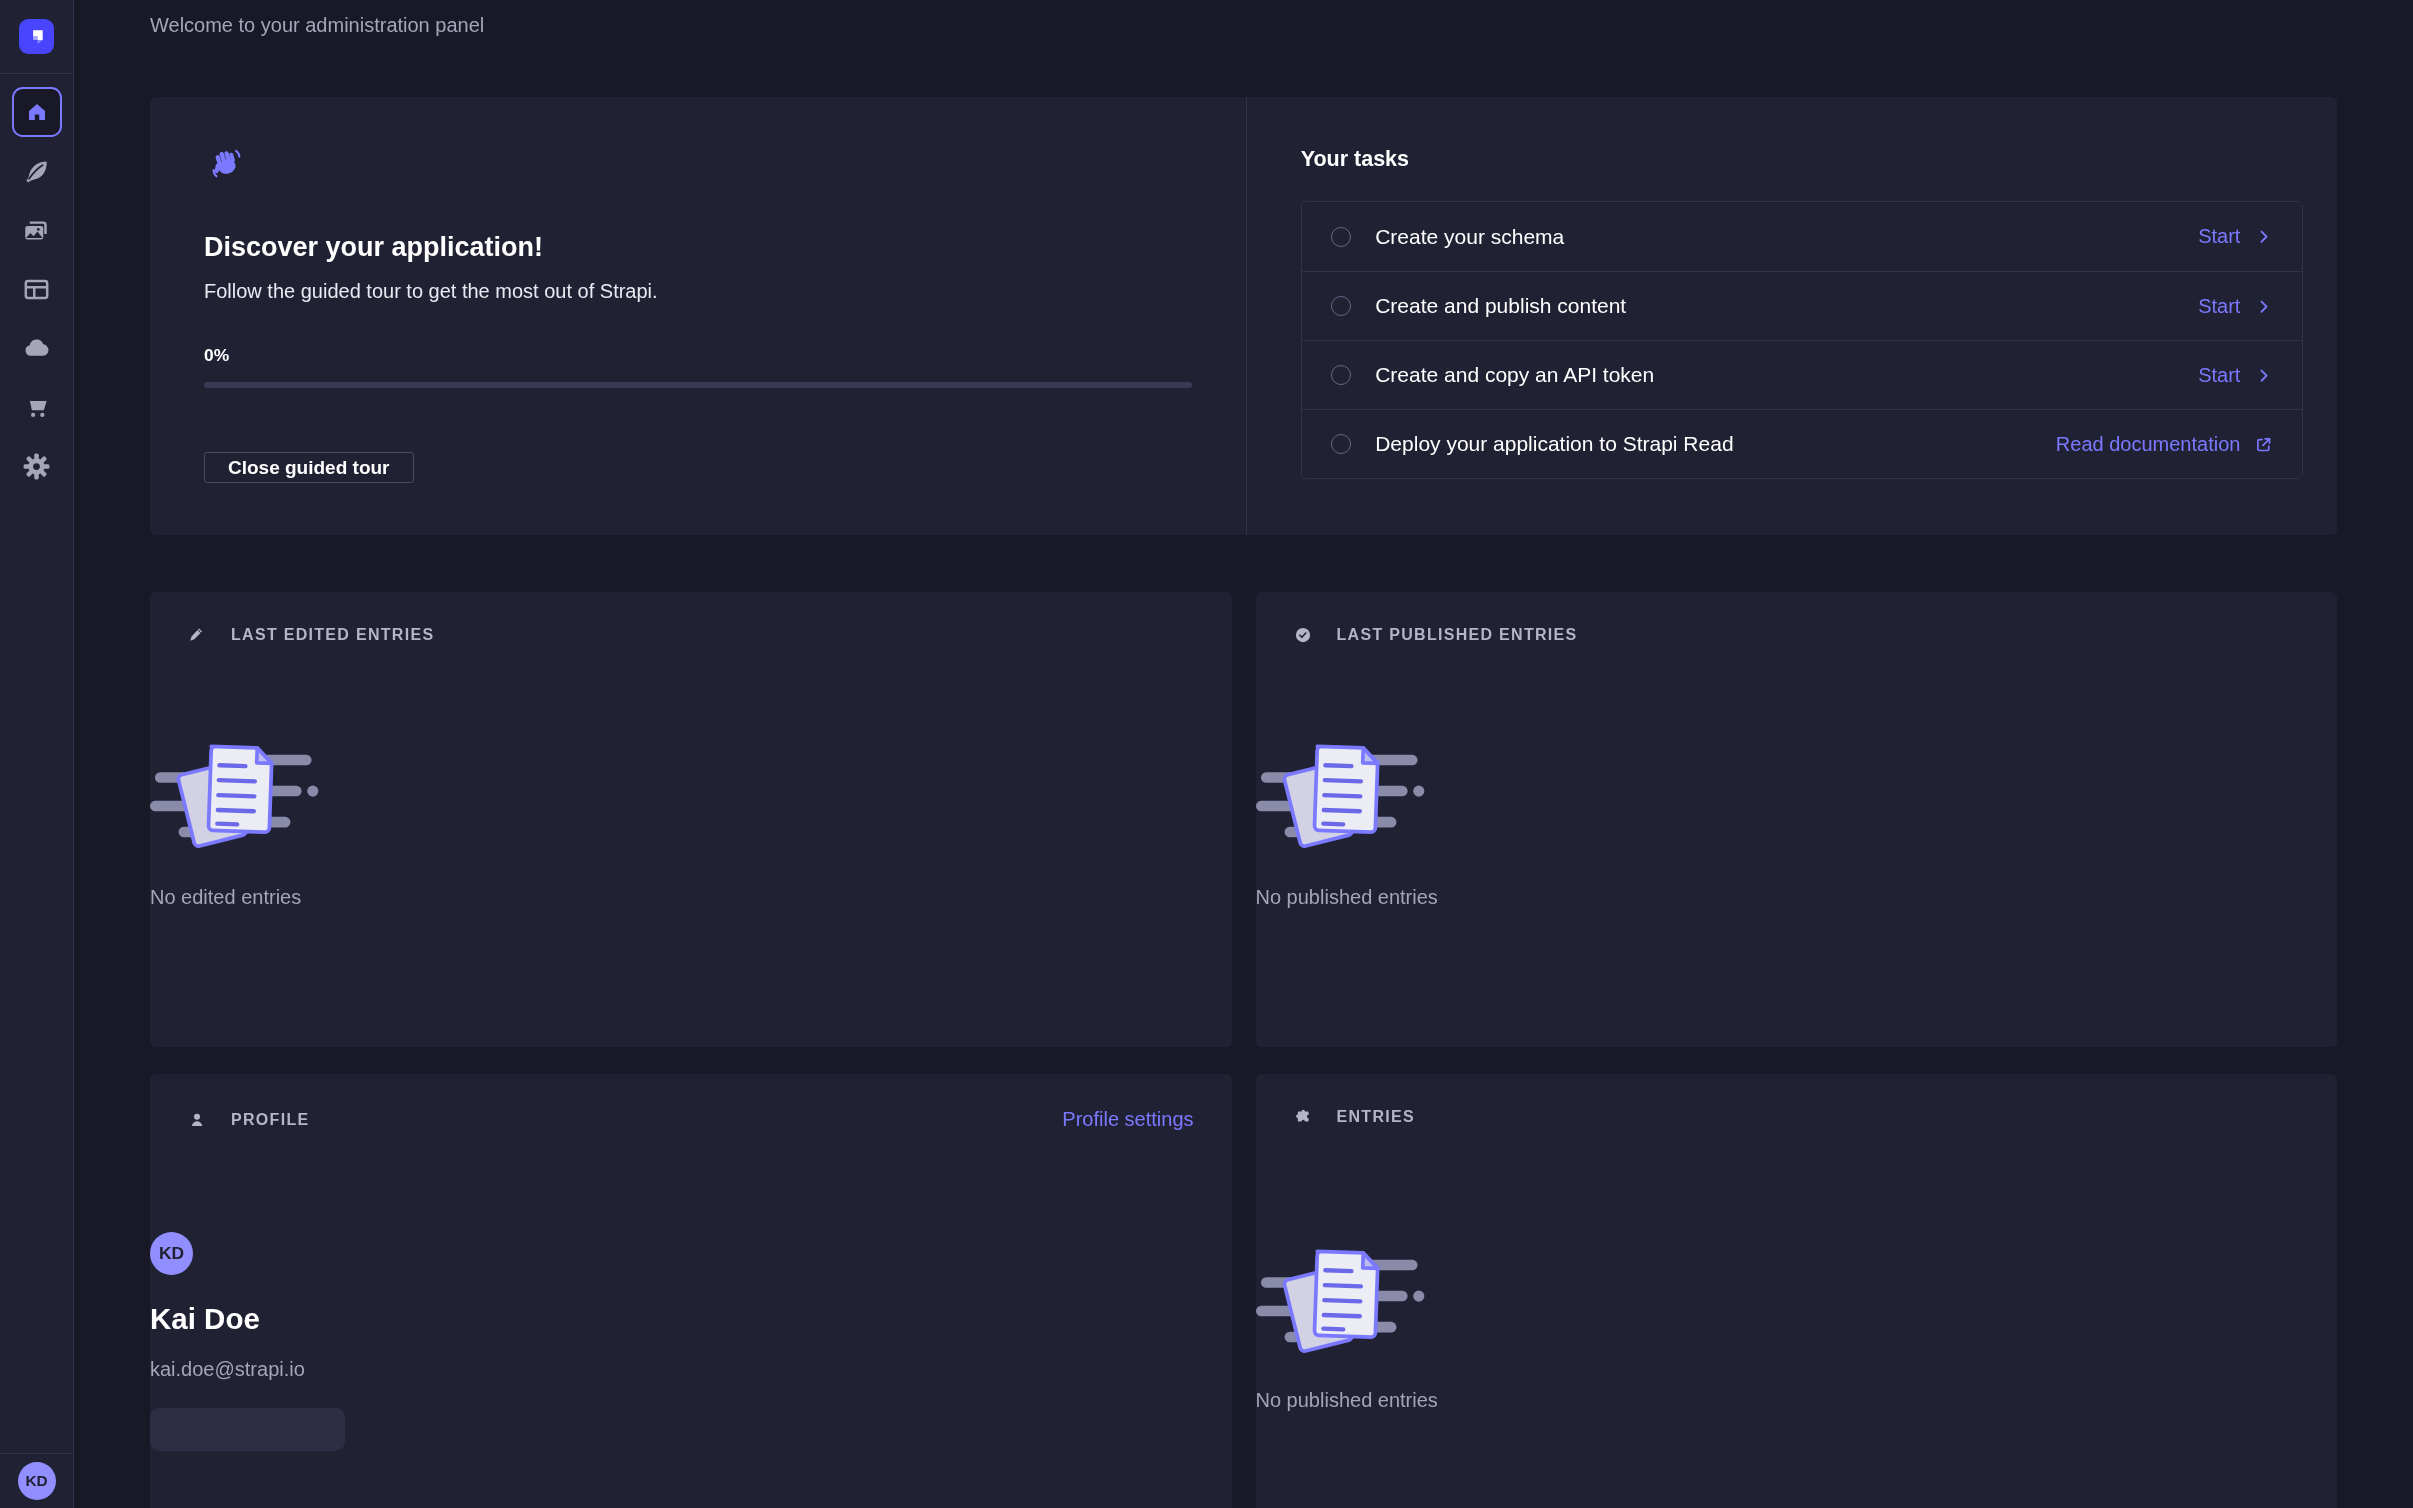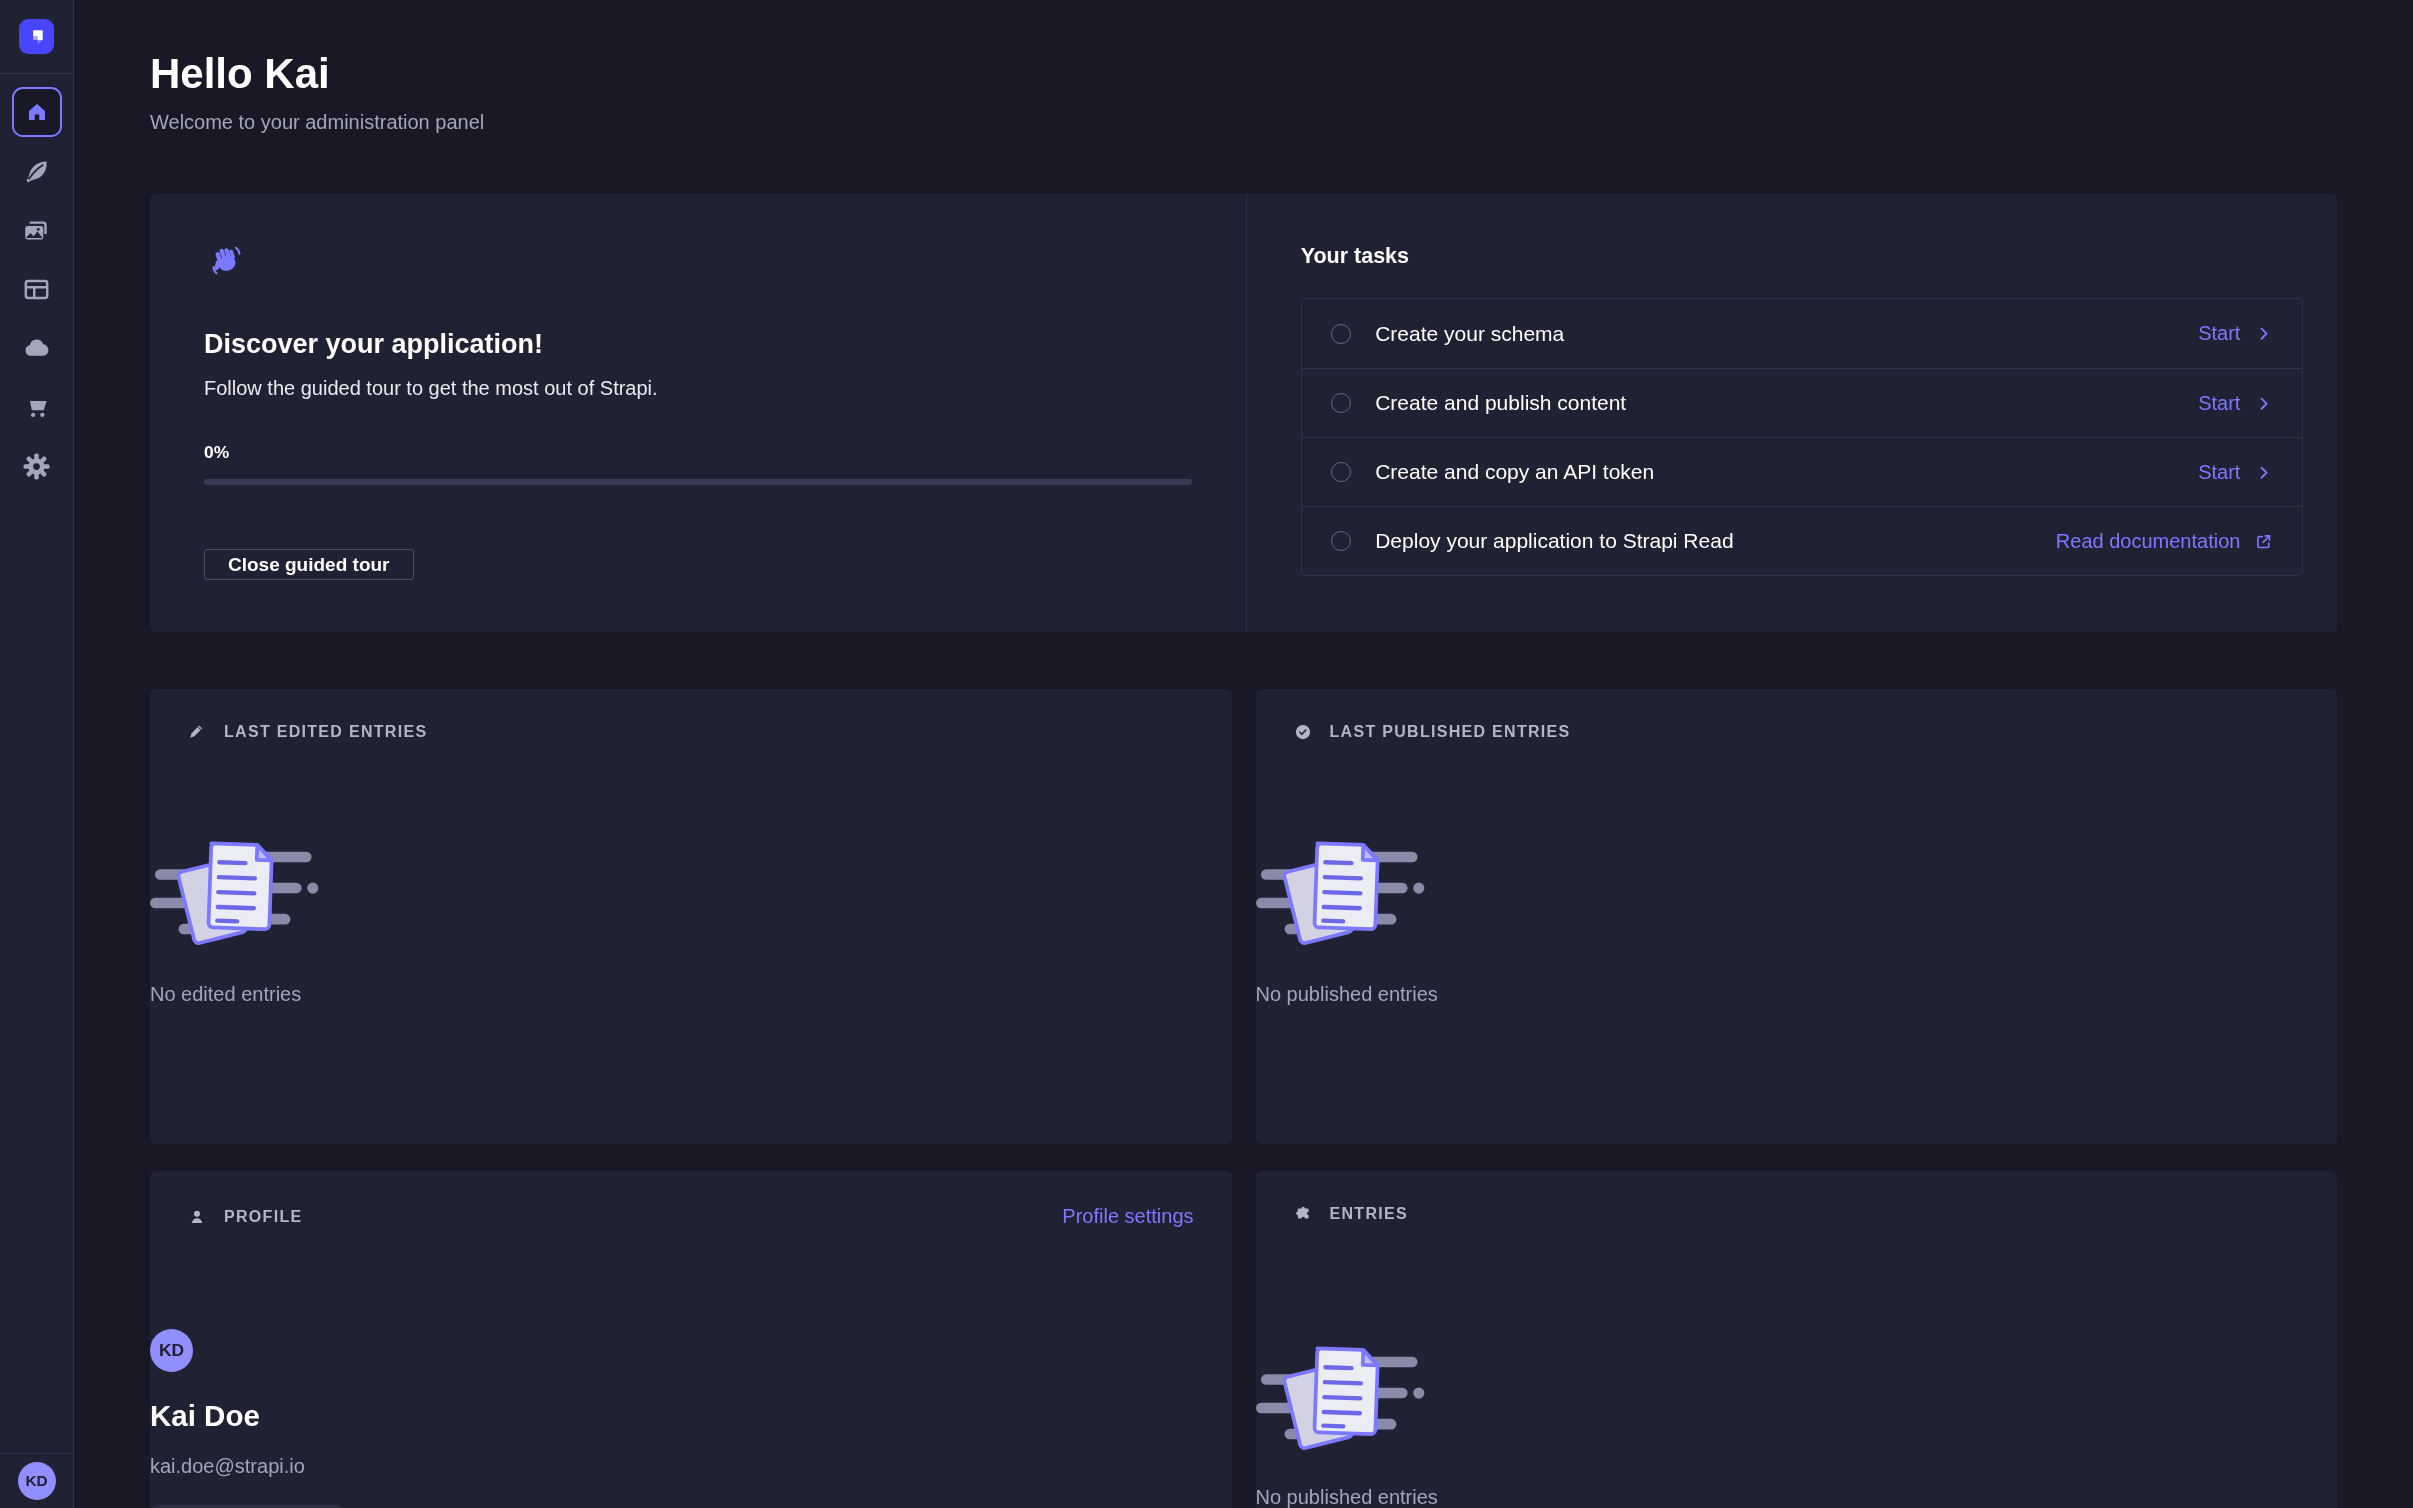--- a/index.html
+++ b/index.html
@@ -50,21 +50,21 @@
   .task-label { font-size:21px; color:#ffffff; }
   .task-action { margin-left:auto; display:flex; align-items:center; gap:14.7px; color:#7b79ff; font-size:20px; cursor:pointer; }
 
   
   .widget-row { display:flex; gap:24px; }
   .row-1 { margin-top:57px; }
   .row-2 { margin-top:27.5px; }
   .widget-card { flex:1; background:#212134; border-radius:5.4px; }
   .row-1 .widget-card { height:455px; }
   .row-2 .widget-card { height:563px; }
-  .widget-head { display:flex; align-items:center; gap:18px; padding:34px 38px 0 38px; }
+  .widget-head { display:flex; align-items:center; gap:25px; padding:34px 38px 0 38px; }
   .widget-head-icon { width:18px; height:18px; flex-shrink:0; }
   .widget-title { font-size:16px; font-weight:600; letter-spacing:1.3px; color:#b5b5c8; }
   .widget-link { margin-left:auto; color:#7b79ff; font-size:20px; cursor:pointer; }
   .widget-body { display:flex; flex-direction:column; align-items:flex-start; }
   .illo { width:169px; height:125px; }
   .row-1 .illo { margin-top:88px; }
   .empty-text { margin-top:29.5px; font-size:20px; color:#a5a5ba; }
 
   
   .avatar-lg { margin-top:101px; width:43px; height:43px; border-radius:50%; background:#918fff;
@@ -182,21 +182,20 @@
       </div>
     </nav>
 
     <div class="sb-bottom">
       <div class="avatar-sm">KD</div>
     </div>
   </aside>
 
   <main class="main">
 
-    <h1 class="page-title">Hello Kai</h1>
     <div class="page-subtitle">Welcome to your administration panel</div>
 
     <section class="top-card">
       <div class="tour-pane">
         <svg width="44" height="40" viewBox="0 0 66 60">
           <g fill="#7b79ff" transform="rotate(-18 33 30)">
             <rect x="16" y="8" width="9" height="26" rx="4.5"></rect>
             <rect x="26" y="4" width="9" height="28" rx="4.5"></rect>
             <rect x="36" y="6" width="9" height="26" rx="4.5"></rect>
             <rect x="45" y="12" width="8" height="20" rx="4"></rect>

